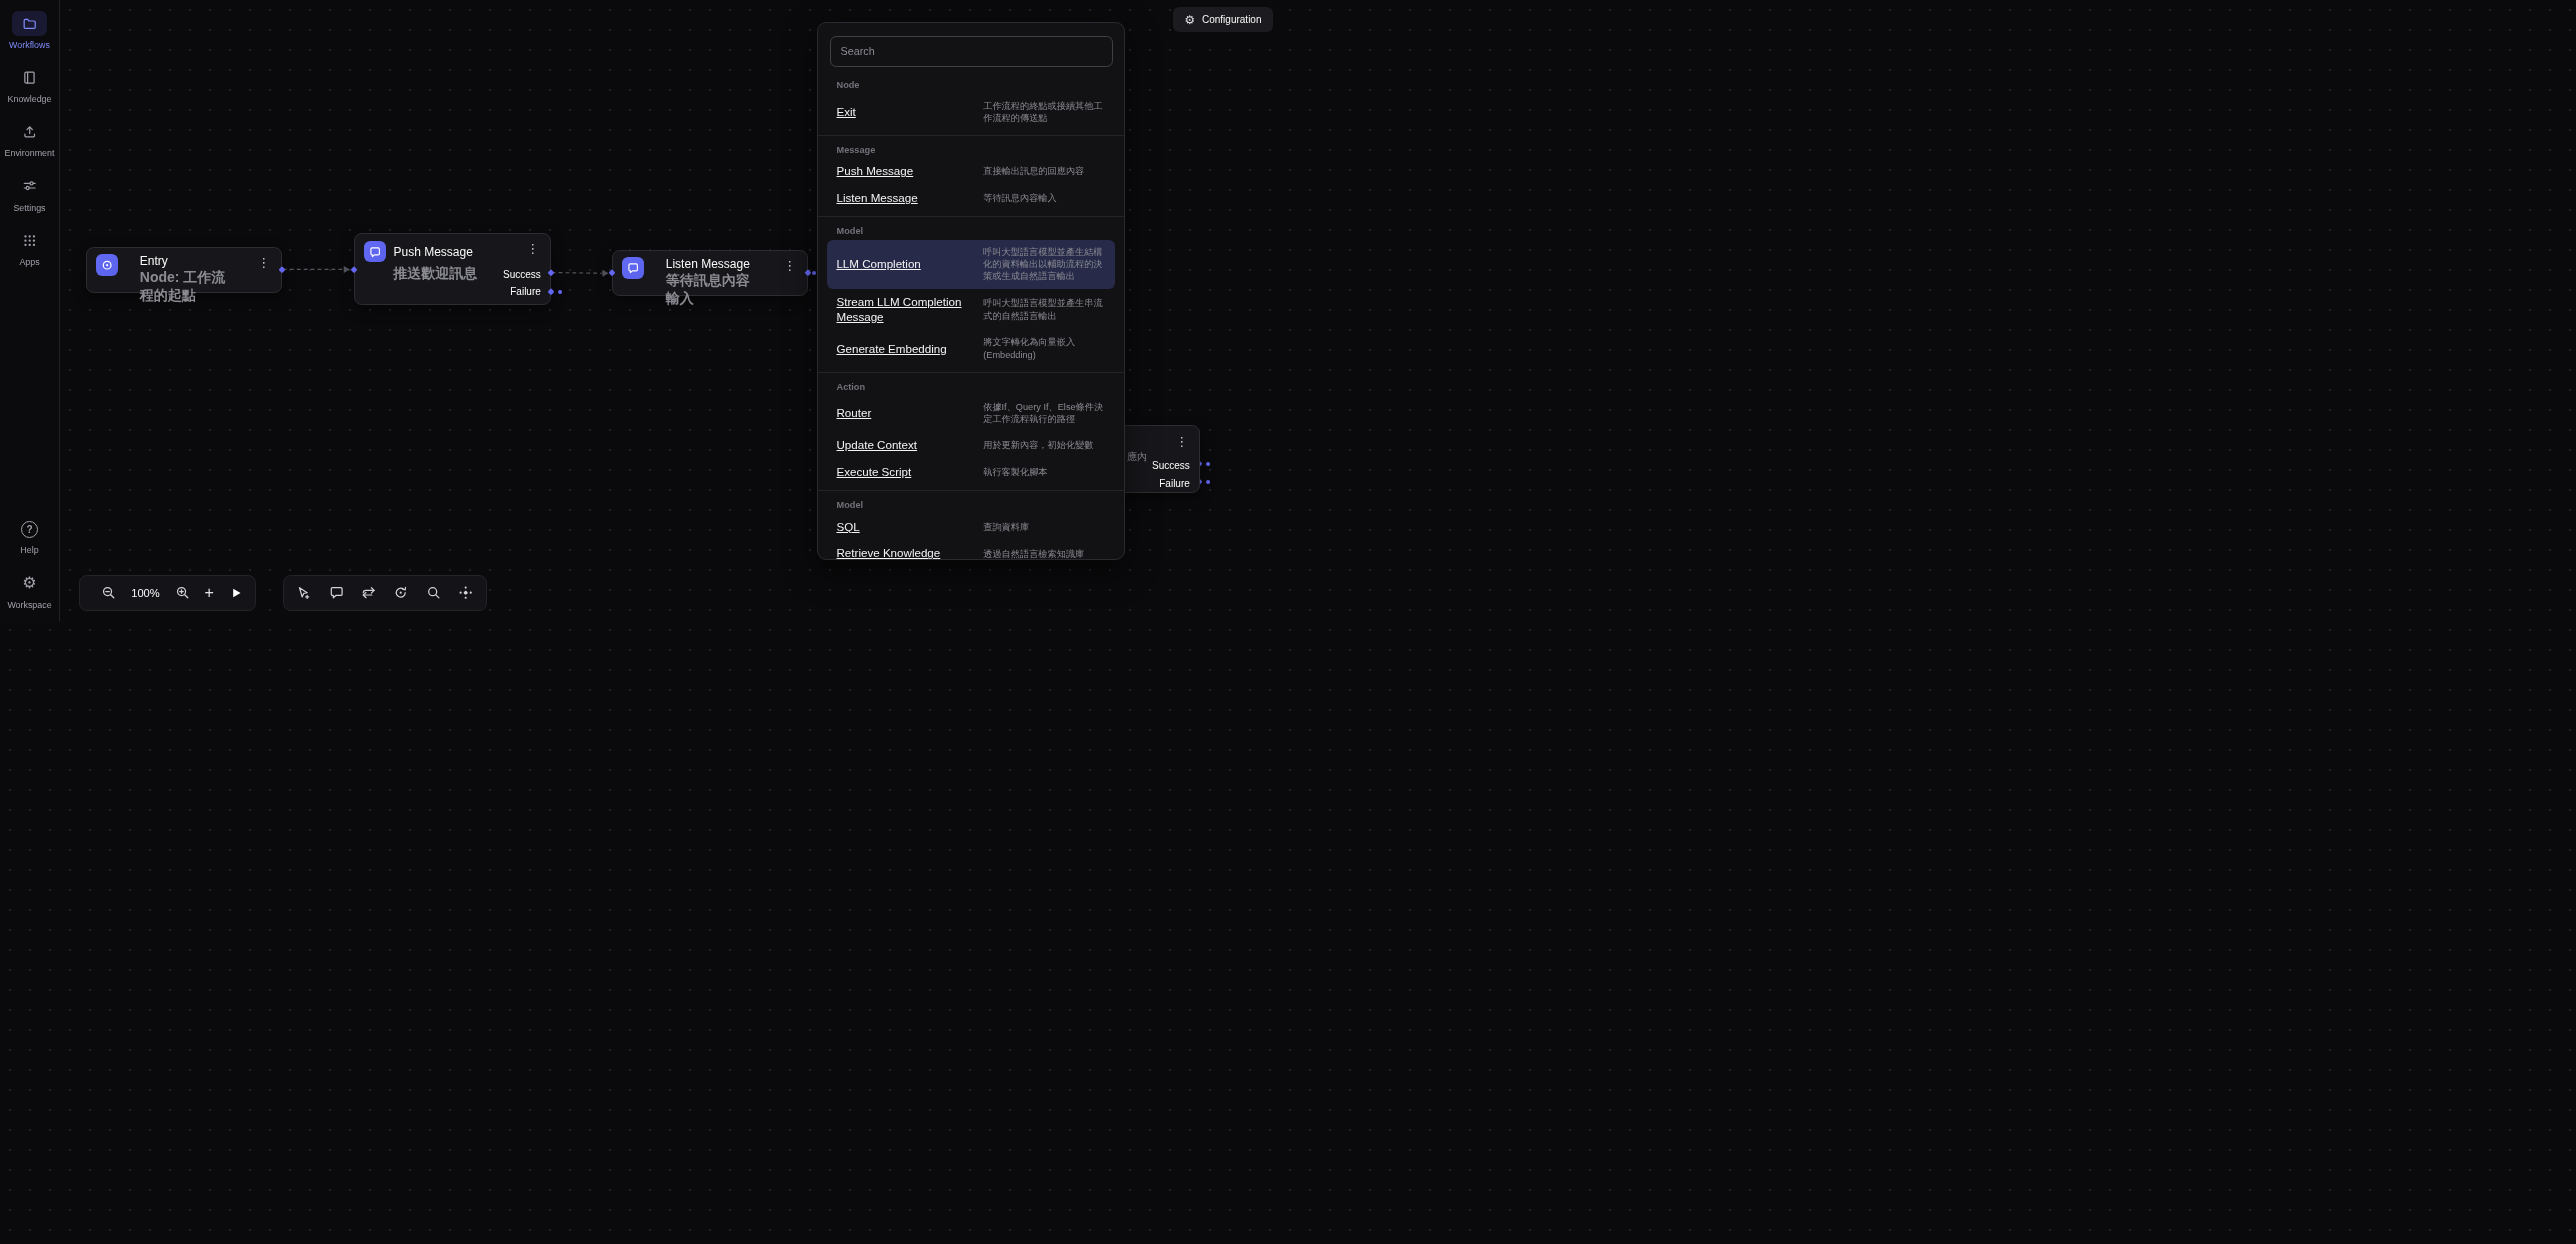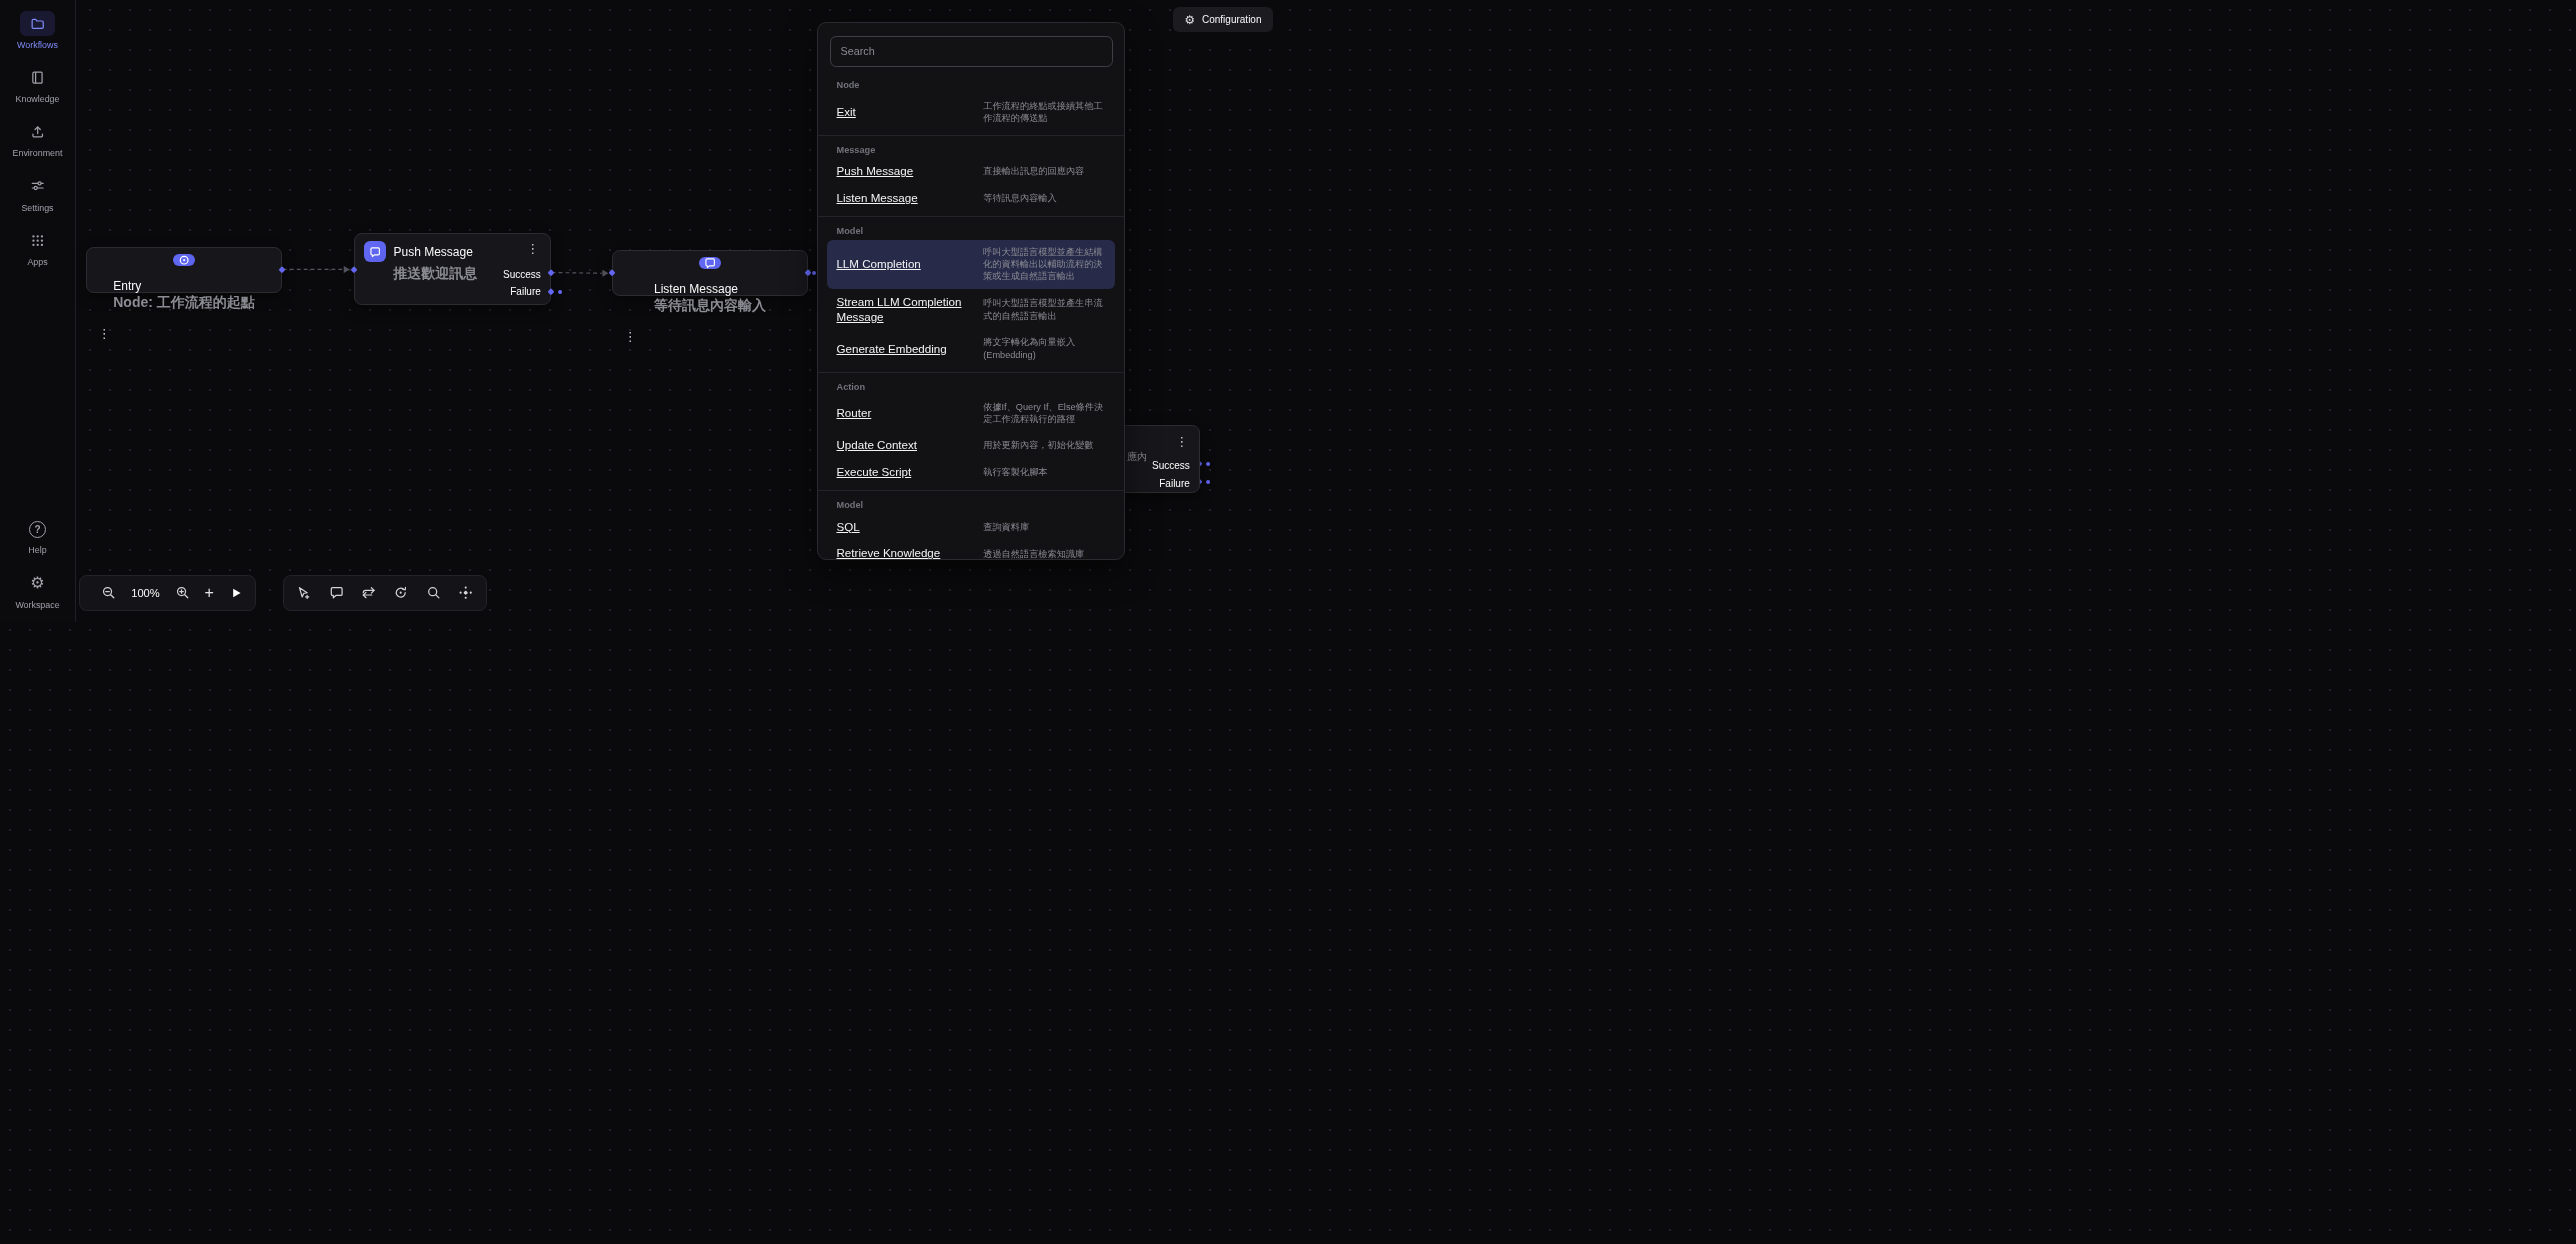--- a/index.html
+++ b/index.html
@@ -8,21 +8,21 @@
     position:relative;
     font-family:"Liberation Sans","DejaVu Sans",sans-serif;
     background-color:#0a0a0c;
     background-image:radial-gradient(#222229 0.9px, transparent 0.9px);
     background-size:20px 20px;
     color:#e4e4e7;
   }
 
   
   .sidebar {
-    position:absolute; left:0; top:0; bottom:0; width:76px;
+    position:absolute; left:0; top:0; bottom:0; width:60px;
     background:#0b0b0e; border-right:0.8px solid #202026;
     display:flex; flex-direction:column; align-items:center;
     padding:10.8px 0 12.3px; z-index:20;
   }
   .side-item { display:flex; flex-direction:column; align-items:center; gap:3.9px; margin-bottom:15.4px; cursor:pointer; }
   .side-icon { width:35px; height:25px; border-radius:6.2px; display:flex; align-items:center; justify-content:center; color:#a1a1aa; }
   .side-label { font-size:8.9px; color:#a1a1aa; }
   .side-item.active .side-icon { background:rgba(99,102,241,.16); color:#818cf8; }
   .side-item.active .side-label { color:#818cf8; }
   .side-spacer { flex:1; }
@@ -33,21 +33,21 @@
   .edges { position:absolute; inset:0; width:1288px; height:622px; z-index:2; pointer-events:none; }
   .port { position:absolute; width:5.4px; height:5.4px; background:#6366f1; border-radius:1.2px; transform:translate(-50%,-50%) rotate(45deg); z-index:4; }
   .pdot { position:absolute; width:3.9px; height:3.9px; background:#6366f1; border-radius:50%; transform:translate(-50%,-50%); z-index:4; }
 
   
   .node {
     position:absolute; background:#17171b; border:0.8px solid #2c2c32;
     border-radius:7.7px; z-index:3; box-shadow:0 4.6px 14px rgba(0,0,0,.4);
     padding:6.2px 9.2px;
   }
-  .node-sm { display:flex; flex-direction:column; align-items:center; gap:13px; height:46px; width:196px; }
+  .node-sm { display:flex; flex-direction:row; align-items:flex-start; gap:22px; height:46px; width:196px; }
   .node-icon { width:21.6px; height:21.6px; min-width:21.6px; border-radius:6.2px; background:linear-gradient(135deg,#636af5 0%,#5a62ec 100%); background-color:#5a62ec; display:flex; align-items:center; justify-content:center; color:#fff; }
   .node-col { flex:1; display:flex; flex-direction:column; gap:0.8px; }
   .node-title { font-size:12px; font-weight:500; color:#fafafa; }
   .node-sub { font-size:14px; color:#8b8b93;font-weight:bold; }
   .node-menu { color:#c8c8cf; font-size:13px; line-height:1; cursor:pointer; padding:0 1.5px; align-self:flex-start; margin-top:1.5px; }
   .node-push { width:197px; height:72px; display:flex; flex-direction:column; }
   .node-head { display:flex; align-items:center; gap:7.7px; height:23px; }
   .node-head .node-title { flex:1; }
   .push-row { display:flex; align-items:center; margin-top:2.3px; }
   .push-row .node-sub { margin-left:29px; flex:1; }

